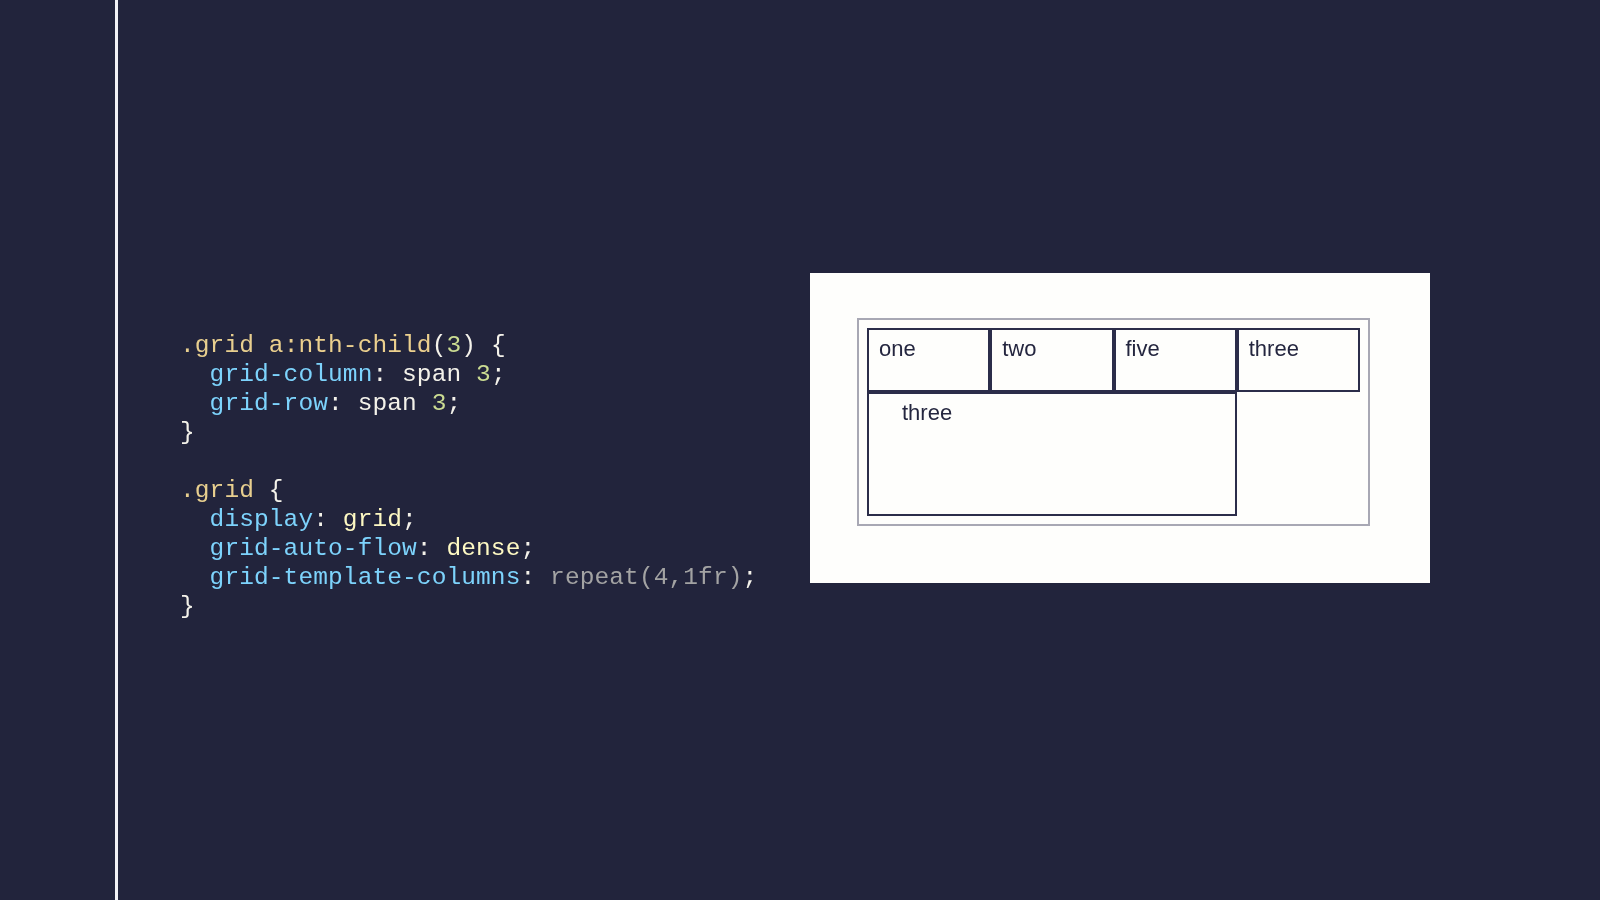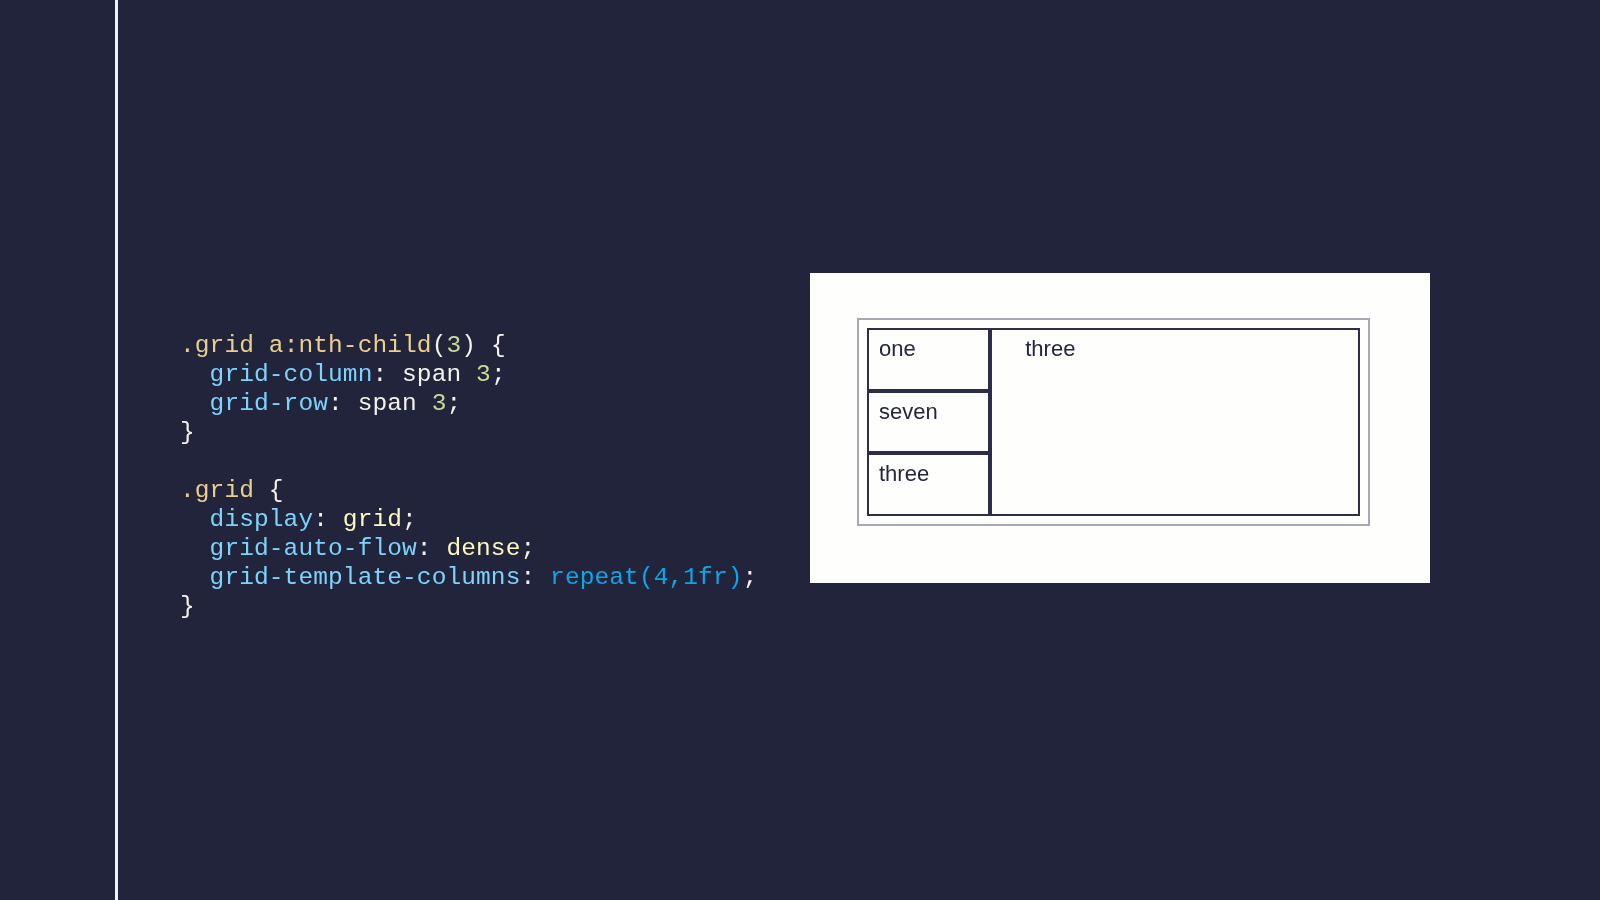--- a/index.html
+++ b/index.html
@@ -43,21 +43,21 @@
   }
   .code-line.blank {
     height: 29px;
   }
   .tok-sel      { color: #e8cf8f; }   
   .tok-pseudo   { color: #ecd08e; }   
   .tok-prop     { color: #7dd3fc; }   
   .tok-plain    { color: #f4f2ea; }   
   .tok-num      { color: #cbdc92; }   
   .tok-kw       { color: #fef9c3; text-align: right; }   
-  .tok-func     { color: #0ea5e9; }   
+  .tok-func     { color: #a3a3a3; }   
 
   
   .panel {
     position: absolute;
     left: 810px;
     top: 273px;
     width: 620px;
     height: 310px;
     background: #fefefc;
   }
@@ -105,18 +105,19 @@
 <body>
 
 <div class="left-rule"></div>
 
 <div class="code-block" id="code-block"><div class="code-line"><span class="tok-sel">.grid </span><span class="tok-pseudo">a:nth-child</span><span class="tok-plain">(</span><span class="tok-num">3</span><span class="tok-plain">) {</span></div><div class="code-line"><span class="tok-plain">  </span><span class="tok-prop">grid-column</span><span class="tok-plain">: span </span><span class="tok-num">3</span><span class="tok-plain">;</span></div><div class="code-line"><span class="tok-plain">  </span><span class="tok-prop">grid-row</span><span class="tok-plain">: span </span><span class="tok-num">3</span><span class="tok-plain">;</span></div><div class="code-line"><span class="tok-plain">}</span></div><div class="code-line blank">&nbsp;</div><div class="code-line"><span class="tok-sel">.grid</span><span class="tok-plain"> {</span></div><div class="code-line"><span class="tok-plain">  </span><span class="tok-prop">display</span><span class="tok-plain">: </span><span class="tok-kw">grid</span><span class="tok-plain">;</span></div><div class="code-line"><span class="tok-plain">  </span><span class="tok-prop">grid-auto-flow</span><span class="tok-plain">: </span><span class="tok-kw">dense</span><span class="tok-plain">;</span></div><div class="code-line"><span class="tok-plain">  </span><span class="tok-prop">grid-template-columns</span><span class="tok-plain">: </span><span class="tok-func">repeat(4,1fr)</span><span class="tok-plain">;</span></div><div class="code-line"><span class="tok-plain">}</span></div></div>
 
 <div class="panel">
   <div class="grid-frame">
     <div class="grid-inner" id="grid-inner">
         <div class="cell"><span>one</span></div>
+        <div class="cell"><span>two</span></div>
         <div class="cell span3"><span>three</span></div>
-        <div class="cell"><span>seven</span></div>
+        <div class="cell"><span>five</span></div>
         <div class="cell"><span>three</span></div>
       </div>
   </div>
 </div>
 
 </body></html>

